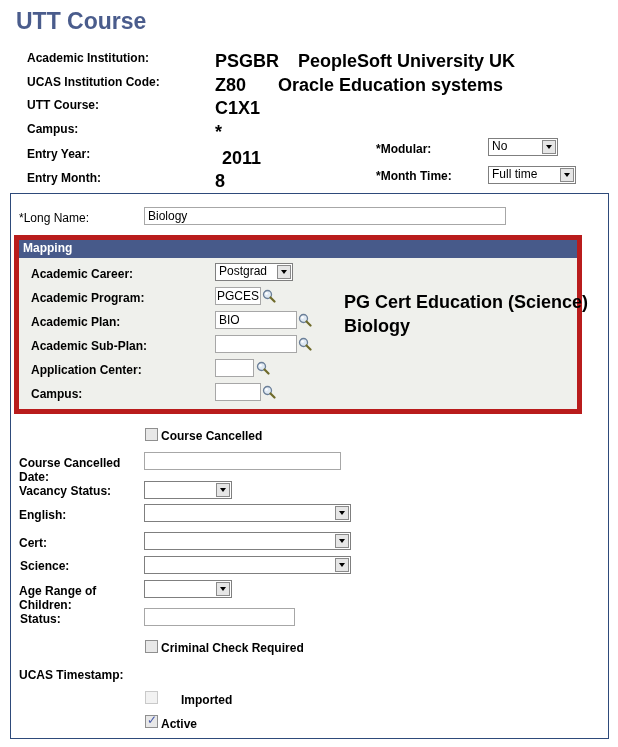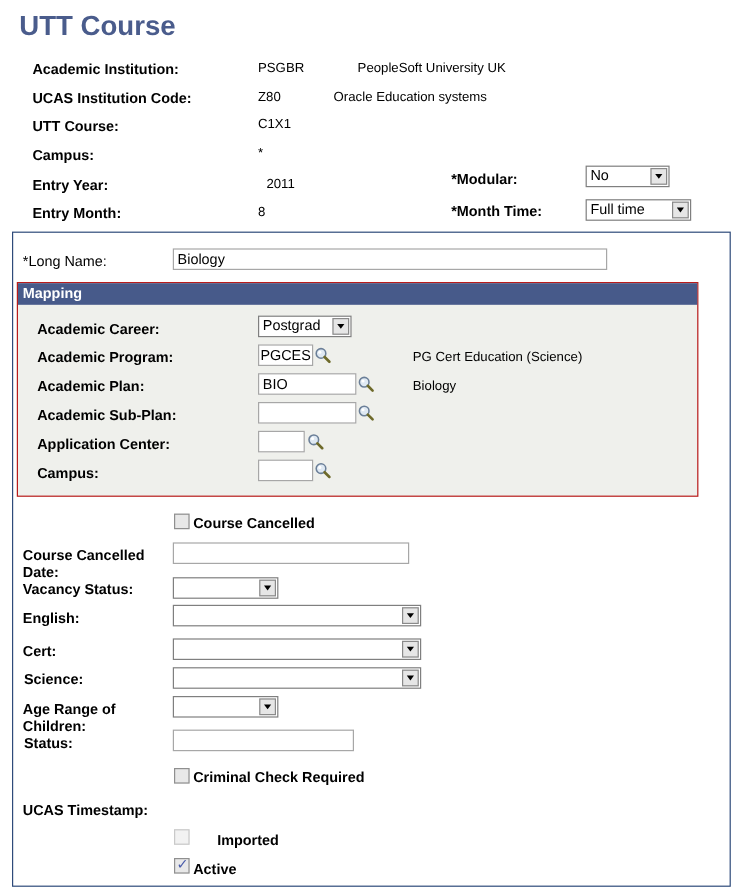--- a/index.html
+++ b/index.html
@@ -1,23 +1,23 @@
 <!DOCTYPE html>
 <html><head>
 <meta charset="utf-8">
 <style>
   html, body { margin:0; padding:0; background:#ffffff; }
   body { width:618px; height:747px; position:relative; overflow:hidden;
          font-family:"Liberation Sans", sans-serif; font-size:12px; color:#000; }
   .abs { position:absolute; }
   .title { left:16px; top:8px; font-size:23px; font-weight:bold; color:#4a5c8c; }
   .lbl { font-weight:bold; font-size:12px; }
-  .val { font-size:11px; }
+  .val { font-size:18px;font-weight:bold; }
   .outer-box { left:10px; top:193px; width:599px; height:546px; border:1px solid #2e4a7a; box-sizing:border-box; }
-  .map-box { left:14px; top:235px; width:568px; height:179px; border:1px solid #b91c1c; box-sizing:border-box; background:#eff0ec; }
+  .map-box { left:14px; top:235px; width:568px; height:179px; border:5px solid #b91c1c; box-sizing:border-box; background:#eff0ec; }
   .map-head { left:0; top:0; right:0; height:18px; background:#475a8a; color:#fff; font-weight:bold; font-size:12px; padding-left:4px; line-height:17px; }
   .inp { border:1px solid #a7a7a7; background:#fff; box-sizing:border-box; height:18px; font-size:12px; padding:0 3px; line-height:16px; overflow:hidden; white-space:nowrap; }
   .sel { border:1px solid #7f7f7f; background:#fff; box-sizing:border-box; height:18px; font-size:12px; padding:0 3px; line-height:15px; }
   .sel .arrow { position:absolute; right:1px; top:1px; width:14px; height:14px; border:1px solid #8a8a8a; background:#e6e6e6; box-sizing:border-box; }
   .sel .arrow::after { content:""; position:absolute; left:3px; top:4px; border-left:3px solid transparent; border-right:3px solid transparent; border-top:4px solid #000; }
   .lookup { width:14px; height:14px; }
   .cb { width:13px; height:13px; border:1px solid #8f8f8f; background:#e8e8e8; box-sizing:border-box; }
   .cb.disabled { border-color:#c9c9c9; background:#f2f2f2; }
   .cb.checked::after { content:"\2713"; position:absolute; left:1px; top:-3px; font-size:12px; color:#4a5caa; }
 </style>

